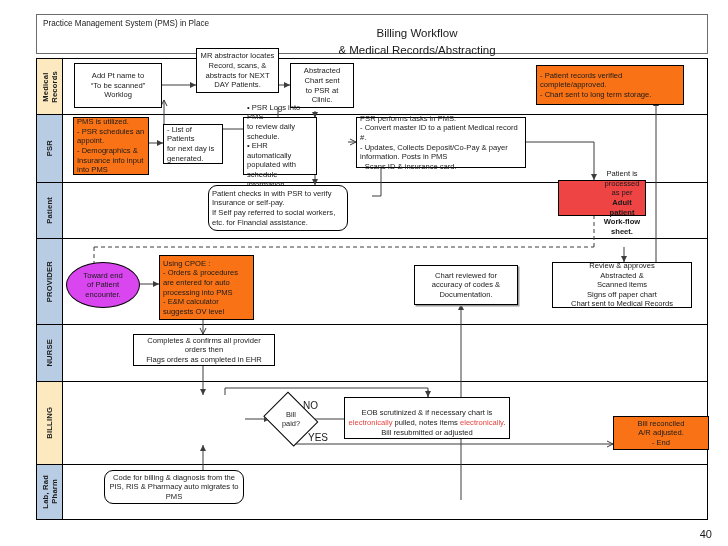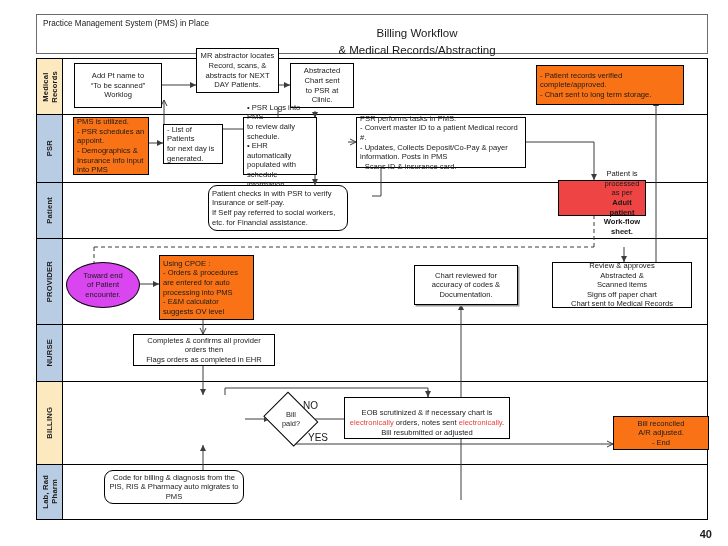--- a/index.html
+++ b/index.html
@@ -169,21 +169,20 @@
     height: 546px;
     pointer-events: none;
   }
 
   .pagenum {
     position: absolute;
     right: 16px;
     bottom: 6px;
     font-size: 11px;
     color: #1a1a1a;
-    font-weight: bold;
   }
 </style>
 </head>
 <body>
 
 <div id="root">
 
   <div class="header-box">
     <div class="hdr-left">
       <div>Practice Management System (PMS) in Place</div>
@@ -382,21 +381,21 @@
     <div class="dtext">Bill
 paid?</div>
   </div>
 
   <div class="edge-label" style="left:303px; top:400px;">NO</div>
   <div class="edge-label" style="left:308px; top:432px;">YES</div>
 
   <div class="node" style="left:344px; top:397px; width:166px; height:42px;">
     <div>
       <span style="white-space:pre-line">EOB scrutinized &amp; if necessary chart is
-</span><span class="red">electronically</span><span> orders, notes sent </span><span class="red">electronically</span><span style="white-space:pre-line">.
+</span><span class="red">electronically</span><span> pulled, notes items </span><span class="red">electronically</span><span style="white-space:pre-line">.
 Bill resubmitted or adjusted</span>
     </div>
   </div>
 
   <div class="node green" style="left:613px; top:416px; width:96px;  height:34px;">Bill reconciled
 A/R adjusted.
             - End</div>
 
   <div class="node round" style="left:88px; top:470px; width:140px; height:34px;">Code for billing &amp; diagnosis from the
 PIS, RIS &amp; Pharmacy auto migrates to

